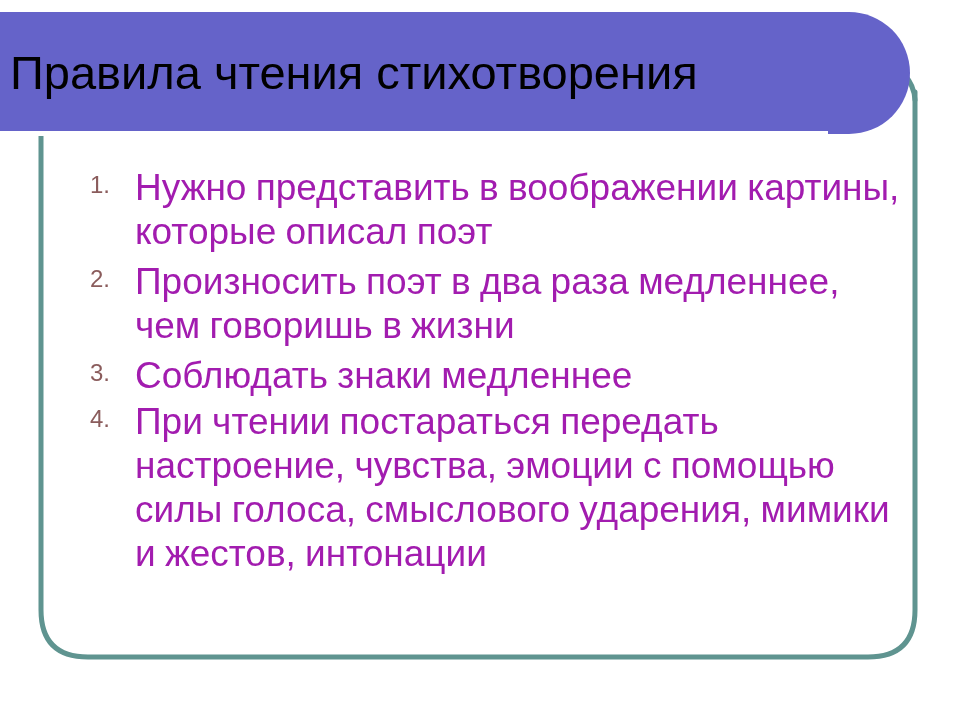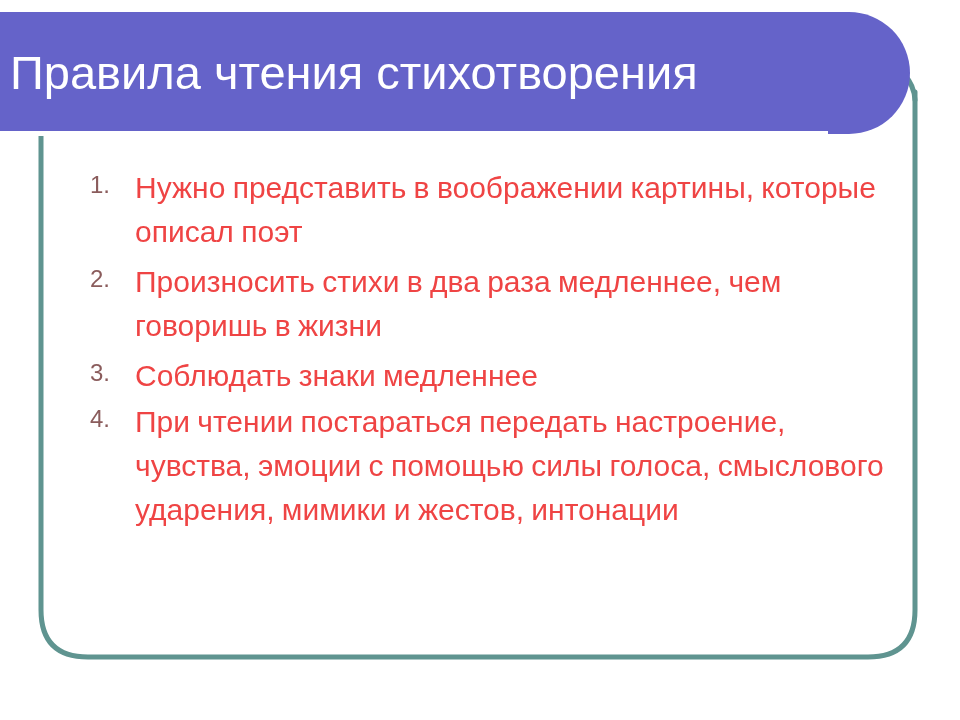--- a/index.html
+++ b/index.html
@@ -48,21 +48,21 @@
     top: 119px;
     width: 848px;
     height: 5px;
     background: #ffffff;
   }
   #title-text {
     position: absolute;
     left: 30px;
     top: 32px;
     width: 860px;
-    color: #ffffff;
+    color: #000000;
     font-size: 47px;
     line-height: 58px;
     font-weight: normal;
     letter-spacing: 0px;
     white-space: nowrap;
   }
 
   
   #list {
     position: absolute;
@@ -80,22 +80,22 @@
     position: absolute;
     left: 60px;
     top: 5px;
     width: 50px;
     text-align: right;
     color: #8a5c5c;
     font-size: 24px;
     line-height: 28px;
   }
   .item-text {
-    color: #ef4444;
-    font-size: 30px;
+    color: #a21caf;
+    font-size: 37px;
     line-height: 44px;
     width: 755px;
     word-spacing: -1px;
     text-align: right;
   }
   .tight { margin-bottom: 2px; }
 </style>
 </head>
 <body>
 
@@ -118,21 +118,21 @@
 
   <div id="list">
 
     <div class="list-item">
       <span class="item-number">1.</span>
       <span class="item-text">Нужно представить в воображении картины, которые описал поэт</span>
     </div>
 
     <div class="list-item">
       <span class="item-number">2.</span>
-      <span class="item-text">Произносить стихи в два раза медленнее, чем говоришь в жизни</span>
+      <span class="item-text">Произносить поэт в два раза медленнее, чем говоришь в жизни</span>
     </div>
 
     <div class="list-item tight">
       <span class="item-number">3.</span>
       <span class="item-text">Соблюдать знаки медленнее</span>
     </div>
 
     <div class="list-item">
       <span class="item-number">4.</span>
       <span class="item-text">При чтении постараться передать настроение, чувства, эмоции с помощью силы голоса, смыслового ударения, мимики и жестов, интонации</span>

